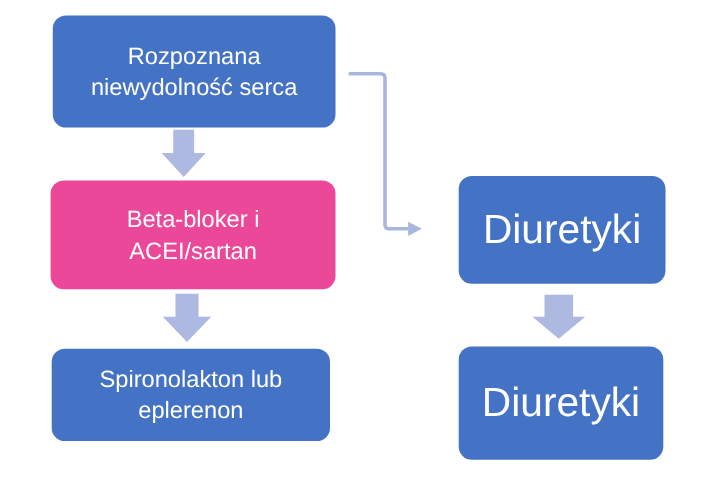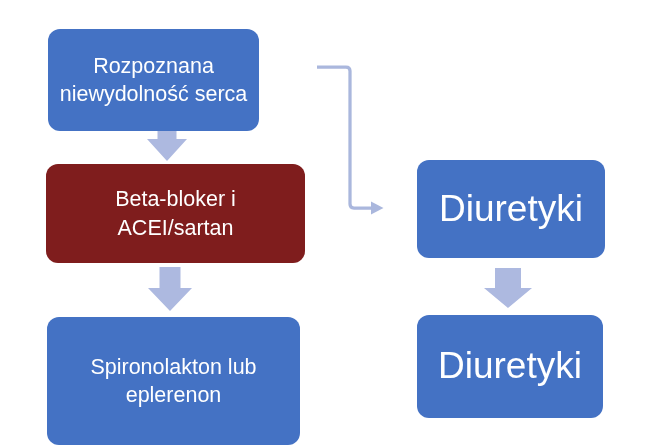--- a/index.html
+++ b/index.html
@@ -38,23 +38,23 @@
     line-height: 1.32;
   }
   .node-small .label {
     font-size: 21.5px;
   }
   .node-large .label {
     font-size: 37px;
     line-height: 1.1;
     text-align: right;
   }
-  #node-1 { left: 48px;  top: 14px;  width: 211px; height: 102px; margin-top: 15px; }
+  #node-1 { left: 48px;  top: 14px;  width: 257px; height: 102px; }
   #node-2 { left: 46px;  top: 164px; width: 259px; height: 99px;  }
-  #node-3 { left: 47px;  top: 317px; width: 253px; height: 128px; }
+  #node-3 { left: 47px;  top: 317px; width: 253px; height: 84px; }
   #node-4 { left: 417px; top: 160px; width: 188px; height: 98px;  }
   #node-5 { left: 417px; top: 315px; width: 186px; height: 103px; }
 </style>
 </head>
 <body>
 
 <div class="canvas">
 
   <svg class="overlay" viewBox="0 0 650 446" aria-hidden="true">
 
@@ -66,21 +66,21 @@
     <polygon points="159.5,267 180.5,267 180.5,288 192,288 170,311 148,288 159.5,288" fill="#adb9e0"></polygon>
 
     <polygon points="495,268 521,268 521,288 532,288 508,308 484,288 495,288" fill="#adb9e0"></polygon>
   </svg>
 
   <div class="node node-small" id="node-1" style="background-color: rgb(68, 114, 196);">
     <span class="label">Rozpoznana
 niewydolność serca</span>
   </div>
 
-  <div class="node node-small" id="node-2" style="background-color: #7f1d1d;">
+  <div class="node node-small" id="node-2" style="background-color: #ec4899;">
     <span class="label">Beta-bloker i
 ACEI/sartan</span>
   </div>
 
   <div class="node node-small" id="node-3" style="background-color: rgb(68, 114, 196);">
     <span class="label">Spironolakton lub
 eplerenon</span>
   </div>
 
   <div class="node node-large" id="node-4" style="background-color: rgb(68, 114, 196);">

